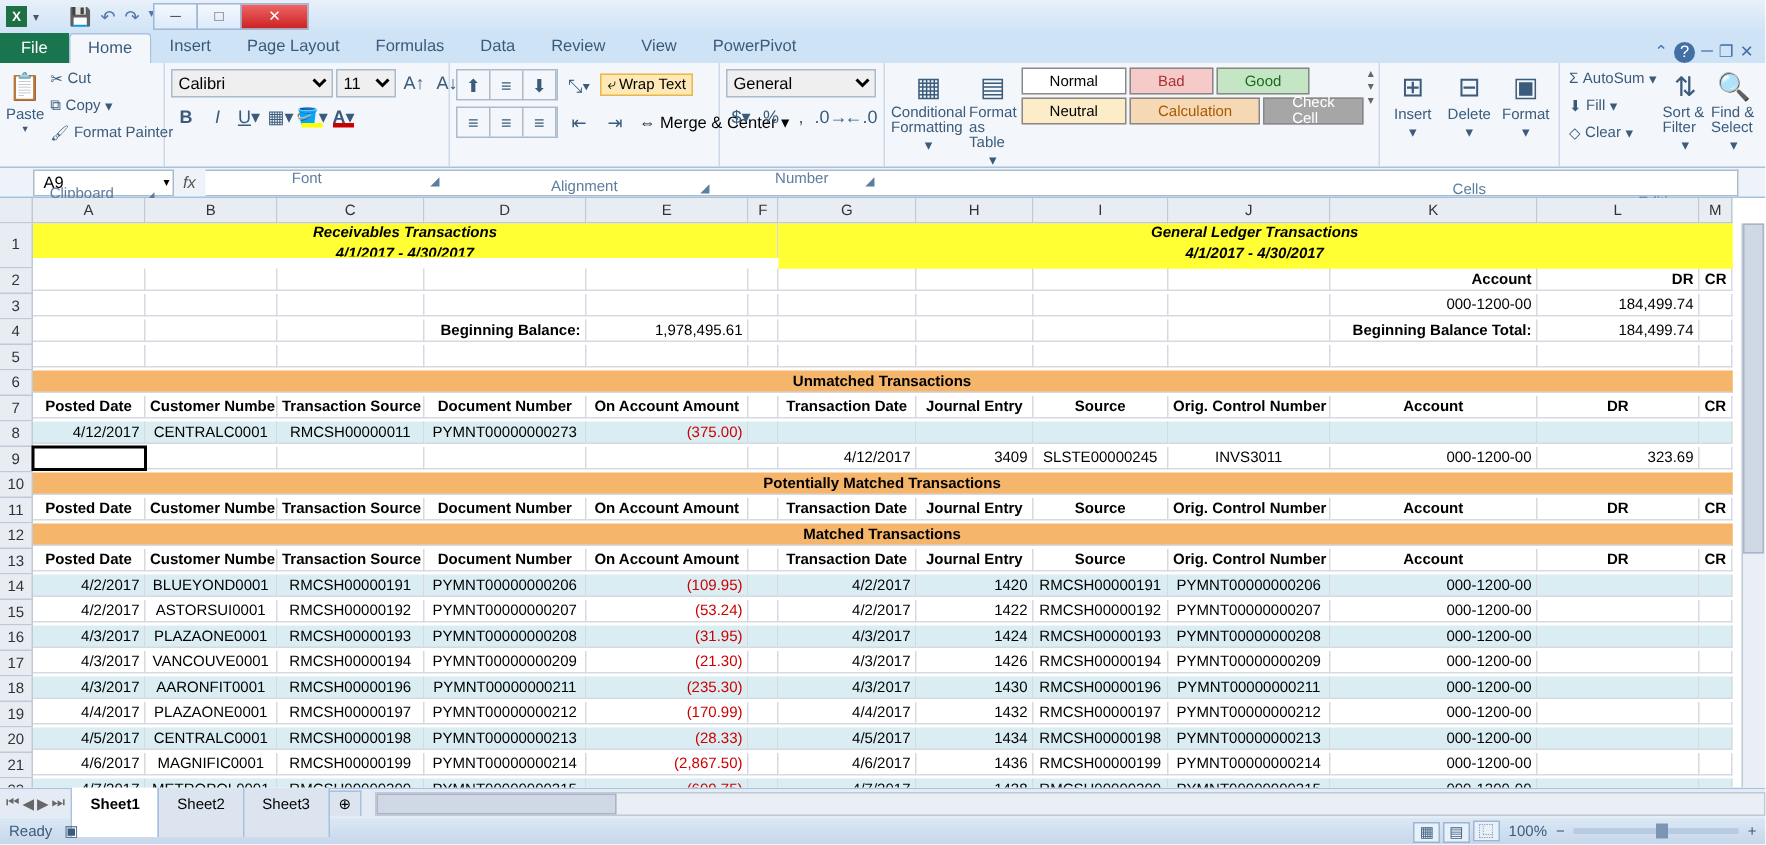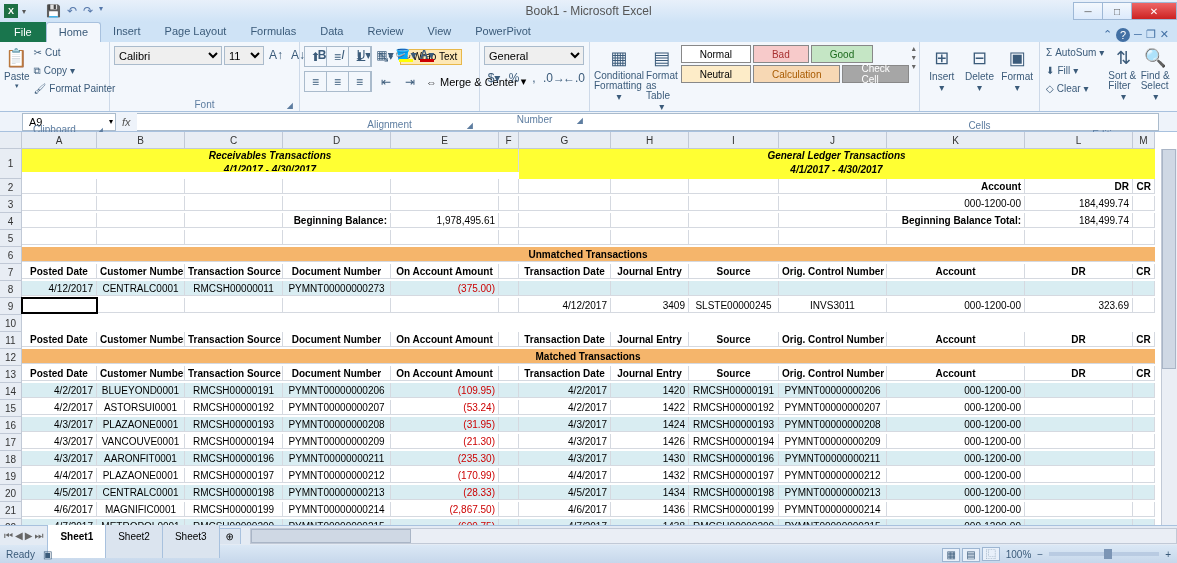--- a/index.html
+++ b/index.html
@@ -96,21 +96,20 @@
   <div class="left">
       <span class="xlicon">X</span>
       <span style="font-size:8px;">▾</span>
     </div>
   <div class="qat">
     <span>💾</span>
     <span>↶</span>
     <span>↷</span>
     <span style="font-size:8px;">▾</span>
   </div>
-  <div class="center">Book1 - Microsoft Excel</div>
   <div class="right">
     <div class="winbtn">─</div>
     <div class="winbtn">□</div>
     <div class="winbtn close">✕</div>
   </div>
 </div>
 
 <div class="tabsrow">
   <div class="filetab">File</div>
   <div class="rtab active">Home</div>
@@ -142,21 +141,21 @@
       <div class="smallcol">
         <div class="smallrow">✂ <span>Cut</span></div>
         <div class="smallrow">⧉ <span>Copy</span> ▾</div>
         <div class="smallrow">🖌 <span>Format Painter</span></div>
       </div>
     </div>
     <div class="label"><span>Clipboard</span><span class="dlau">◢</span></div>
   </div>
 
   <div class="rgroup" style="width:190px;">
-    <div class="body" style="flex-direction:row; gap:4px; padding-top:2px;">
+    <div class="body" style="flex-direction:column; gap:4px; padding-top:2px;">
       <div style="display:flex; gap:2px;">
         <select class="fsel" style="width:108px;"><option>Calibri</option></select>
         <select class="fsel" style="width:40px;"><option>11</option></select>
         <span class="icbtn">A↑</span>
         <span class="icbtn">A↓</span>
       </div>
       <div style="display:flex; gap:1px;">
         <span class="icbtn">
             <b>B</b>
           </span>
@@ -411,20 +410,21 @@
         <div class="cell cG rt">4/12/2017</div>
         <div class="cell cH rt">3409</div>
         <div class="cell cI ct">SLSTE00000245</div>
         <div class="cell cJ ct">INVS3011</div>
         <div class="cell cK rt">000-1200-00</div>
         <div class="cell cL rt">323.69</div>
         <div class="cell cM"></div>
       </div>
       <div class="row">
         <div class="rh">10</div>
+        <div class="cell  orangebar" style="width: 1133px;">Potentially Matched Transactions</div>
       </div>
       <div class="row">
         <div class="rh">11</div>
         <div class="cell cA hdrcell">Posted Date</div>
         <div class="cell cB hdrcell">Customer Number</div>
         <div class="cell cC hdrcell">Transaction Source</div>
         <div class="cell cD hdrcell">Document Number</div>
         <div class="cell cE hdrcell">On Account Amount</div>
         <div class="cell cF"></div>
         <div class="cell cG hdrcell">Transaction Date</div>

